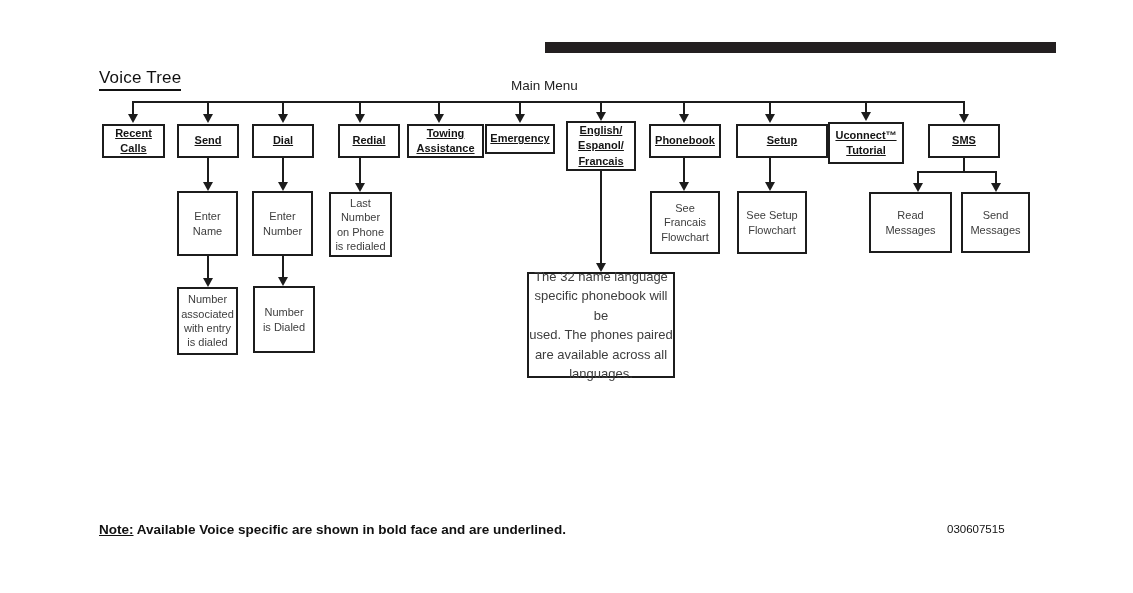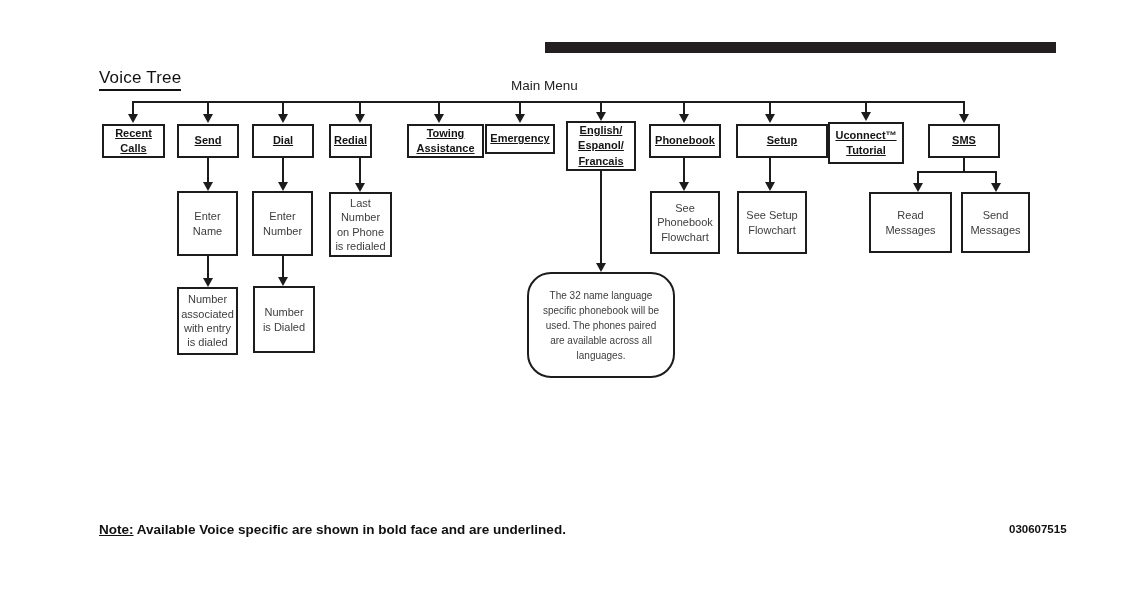--- a/index.html
+++ b/index.html
@@ -11,29 +11,29 @@
 
   .title { position:absolute; left:99px; top:68px; font-size:17px; font-weight:normal; color:#111;
            border-bottom:2px solid #111; padding-bottom:1px; letter-spacing:.2px;text-align:center; }
 
   .rootlabel { position:absolute; left:511px; top:78px; font-size:13.5px; color:#1f1f1f; }
 
   .node { position:absolute; border:2px solid #1c1c1c; background:#fff; display:flex;
           align-items:center; justify-content:center; text-align:center; white-space:pre-line;
           font-size:11px; line-height:1.3; color:#3d3d3d; }
   .cmd  { font-weight:bold; text-decoration:underline; color:#141414; line-height:1.4; }
-  .bignote { font-size:10px; line-height:1.5;border-radius:24px; }
+  .bignote { font-size:13px; line-height:1.5; }
 
   .vline, .hline { position:absolute; background:#1c1c1c; }
   .arrow { position:absolute; width:0; height:0; border-left:5px solid transparent;
            border-right:5px solid transparent; border-top:9px solid #1c1c1c; }
 
   .note { position:absolute; left:99px; top:522px; font-size:13.5px; font-weight:bold; color:#111; }
   .note .u { text-decoration:underline; }
-  .figcode { position:absolute; left:1009px; top:523px; font-size:11.5px; font-weight:bold; color:#111; }
+  .figcode { position:absolute; left:947px; top:523px; font-size:11.5px; font-weight:normal; color:#111; }
 </style>
 </head>
 <body>
 
 <div class="canvas">
 
   <div class="topbar"></div>
   <div class="title">Voice Tree</div>
   <div class="rootlabel">Main Menu</div>
 
@@ -59,21 +59,21 @@
   <div class="arrow" style="left:765px;top:114px"></div>
   <div class="vline" style="left:865px;top:102px;width:2px;height:11px"></div>
   <div class="arrow" style="left:861px;top:112px"></div>
   <div class="vline" style="left:963px;top:102px;width:2px;height:13px"></div>
   <div class="arrow" style="left:959px;top:114px"></div>
 
   <div class="node cmd" style="left:102px;top:124px;width:63px;height:34px">Recent
 Calls</div>
   <div class="node cmd" style="left:177px;top:124px;width:62px;height:34px">Send</div>
   <div class="node cmd" style="left:252px;top:124px;width:62px;height:34px">Dial</div>
-  <div class="node cmd" style="left:329px;top:124px;width:43px;height:34px">Redial</div>
+  <div class="node cmd" style="left:338px;top:124px;width:62px;height:34px">Redial</div>
   <div class="node cmd" style="left:407px;top:124px;width:77px;height:34px">Towing
 Assistance</div>
   <div class="node cmd" style="left:485px;top:124px;width:70px;height:30px">Emergency</div>
   <div class="node cmd" style="left:566px;top:121px;width:70px;height:50px">English/
 Espanol/
 Francais</div>
   <div class="node cmd" style="left:649px;top:124px;width:72px;height:34px">Phonebook</div>
   <div class="node cmd" style="left:736px;top:124px;width:92px;height:34px">Setup</div>
   <div class="node cmd" style="left:828px;top:122px;width:76px;height:42px">Uconnect™
 Tutorial</div>
@@ -102,21 +102,21 @@
 
   <div class="node" style="left:177px;top:191px;width:61px;height:65px">Enter
 Name</div>
   <div class="node" style="left:252px;top:191px;width:61px;height:65px">Enter
 Number</div>
   <div class="node" style="left:329px;top:192px;width:63px;height:65px">Last
 Number
 on Phone
 is redialed</div>
   <div class="node" style="left:650px;top:191px;width:70px;height:63px">See
-Phonebook
+Francais
 Flowchart</div>
   <div class="node" style="left:737px;top:191px;width:70px;height:63px">See Setup
 Flowchart</div>
   <div class="node" style="left:869px;top:192px;width:83px;height:61px">Read
 Messages</div>
   <div class="node" style="left:961px;top:192px;width:69px;height:61px">Send
 Messages</div>
 
   <div class="vline" style="left:207px;top:256px;width:2px;height:24px"></div>
   <div class="arrow" style="left:203px;top:278px"></div>

